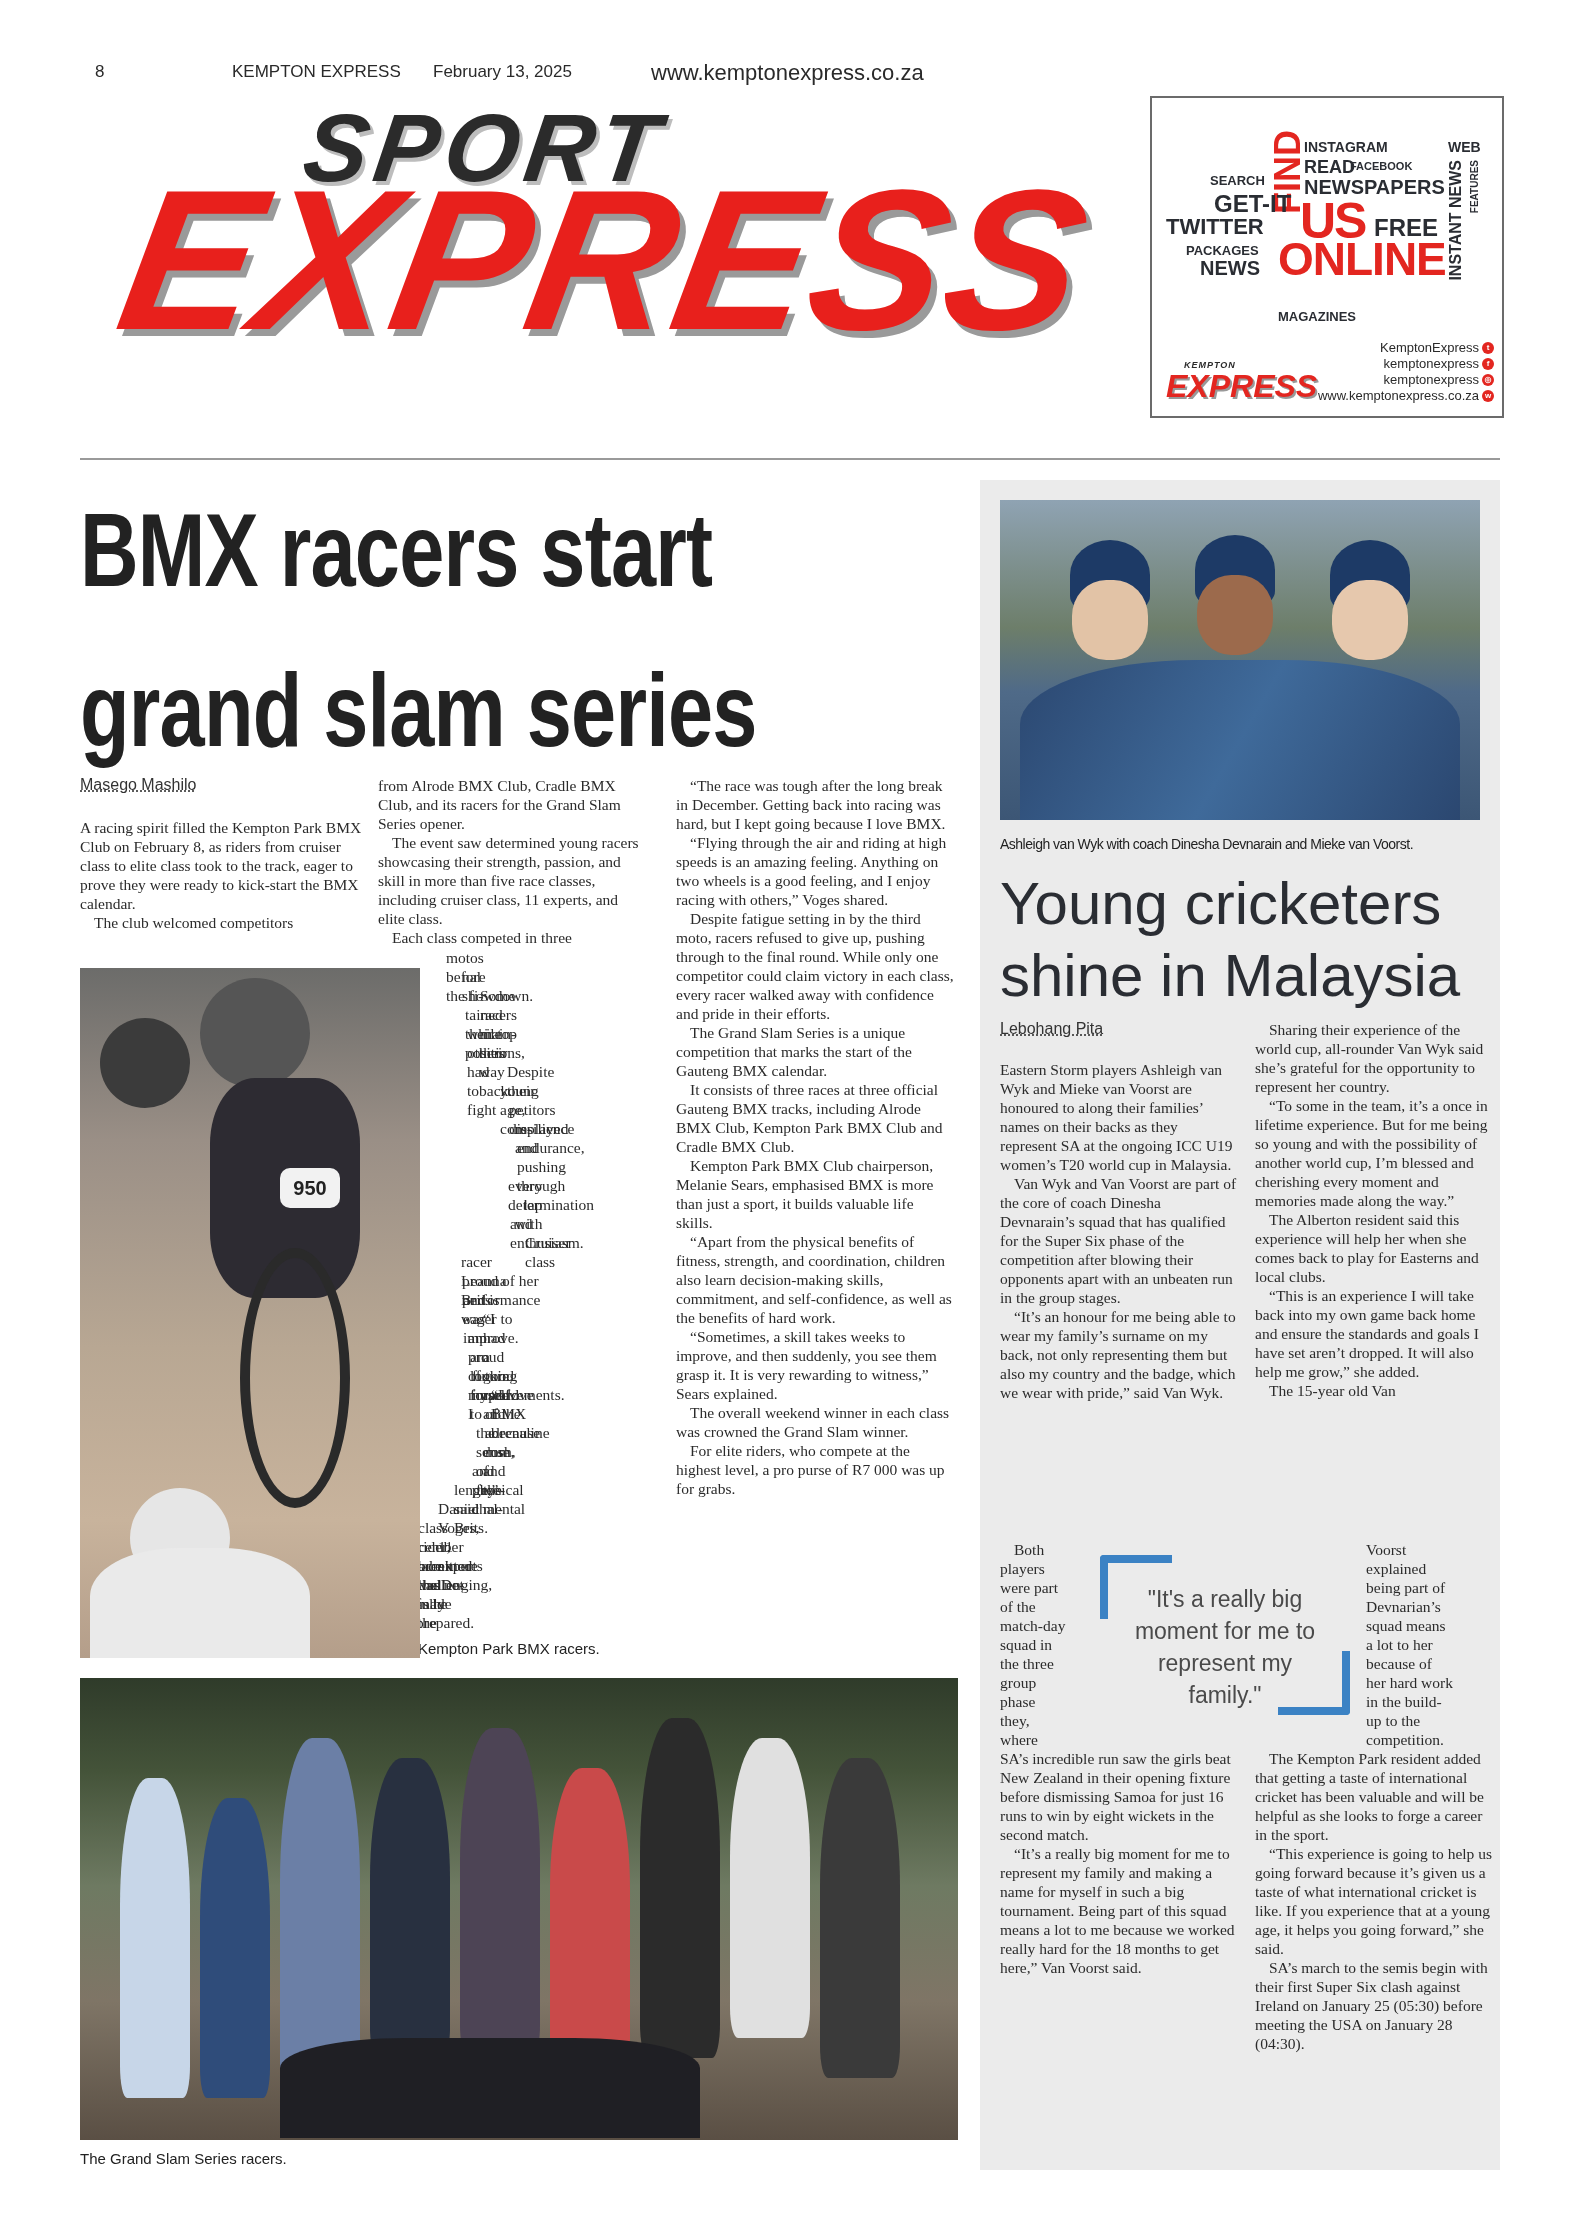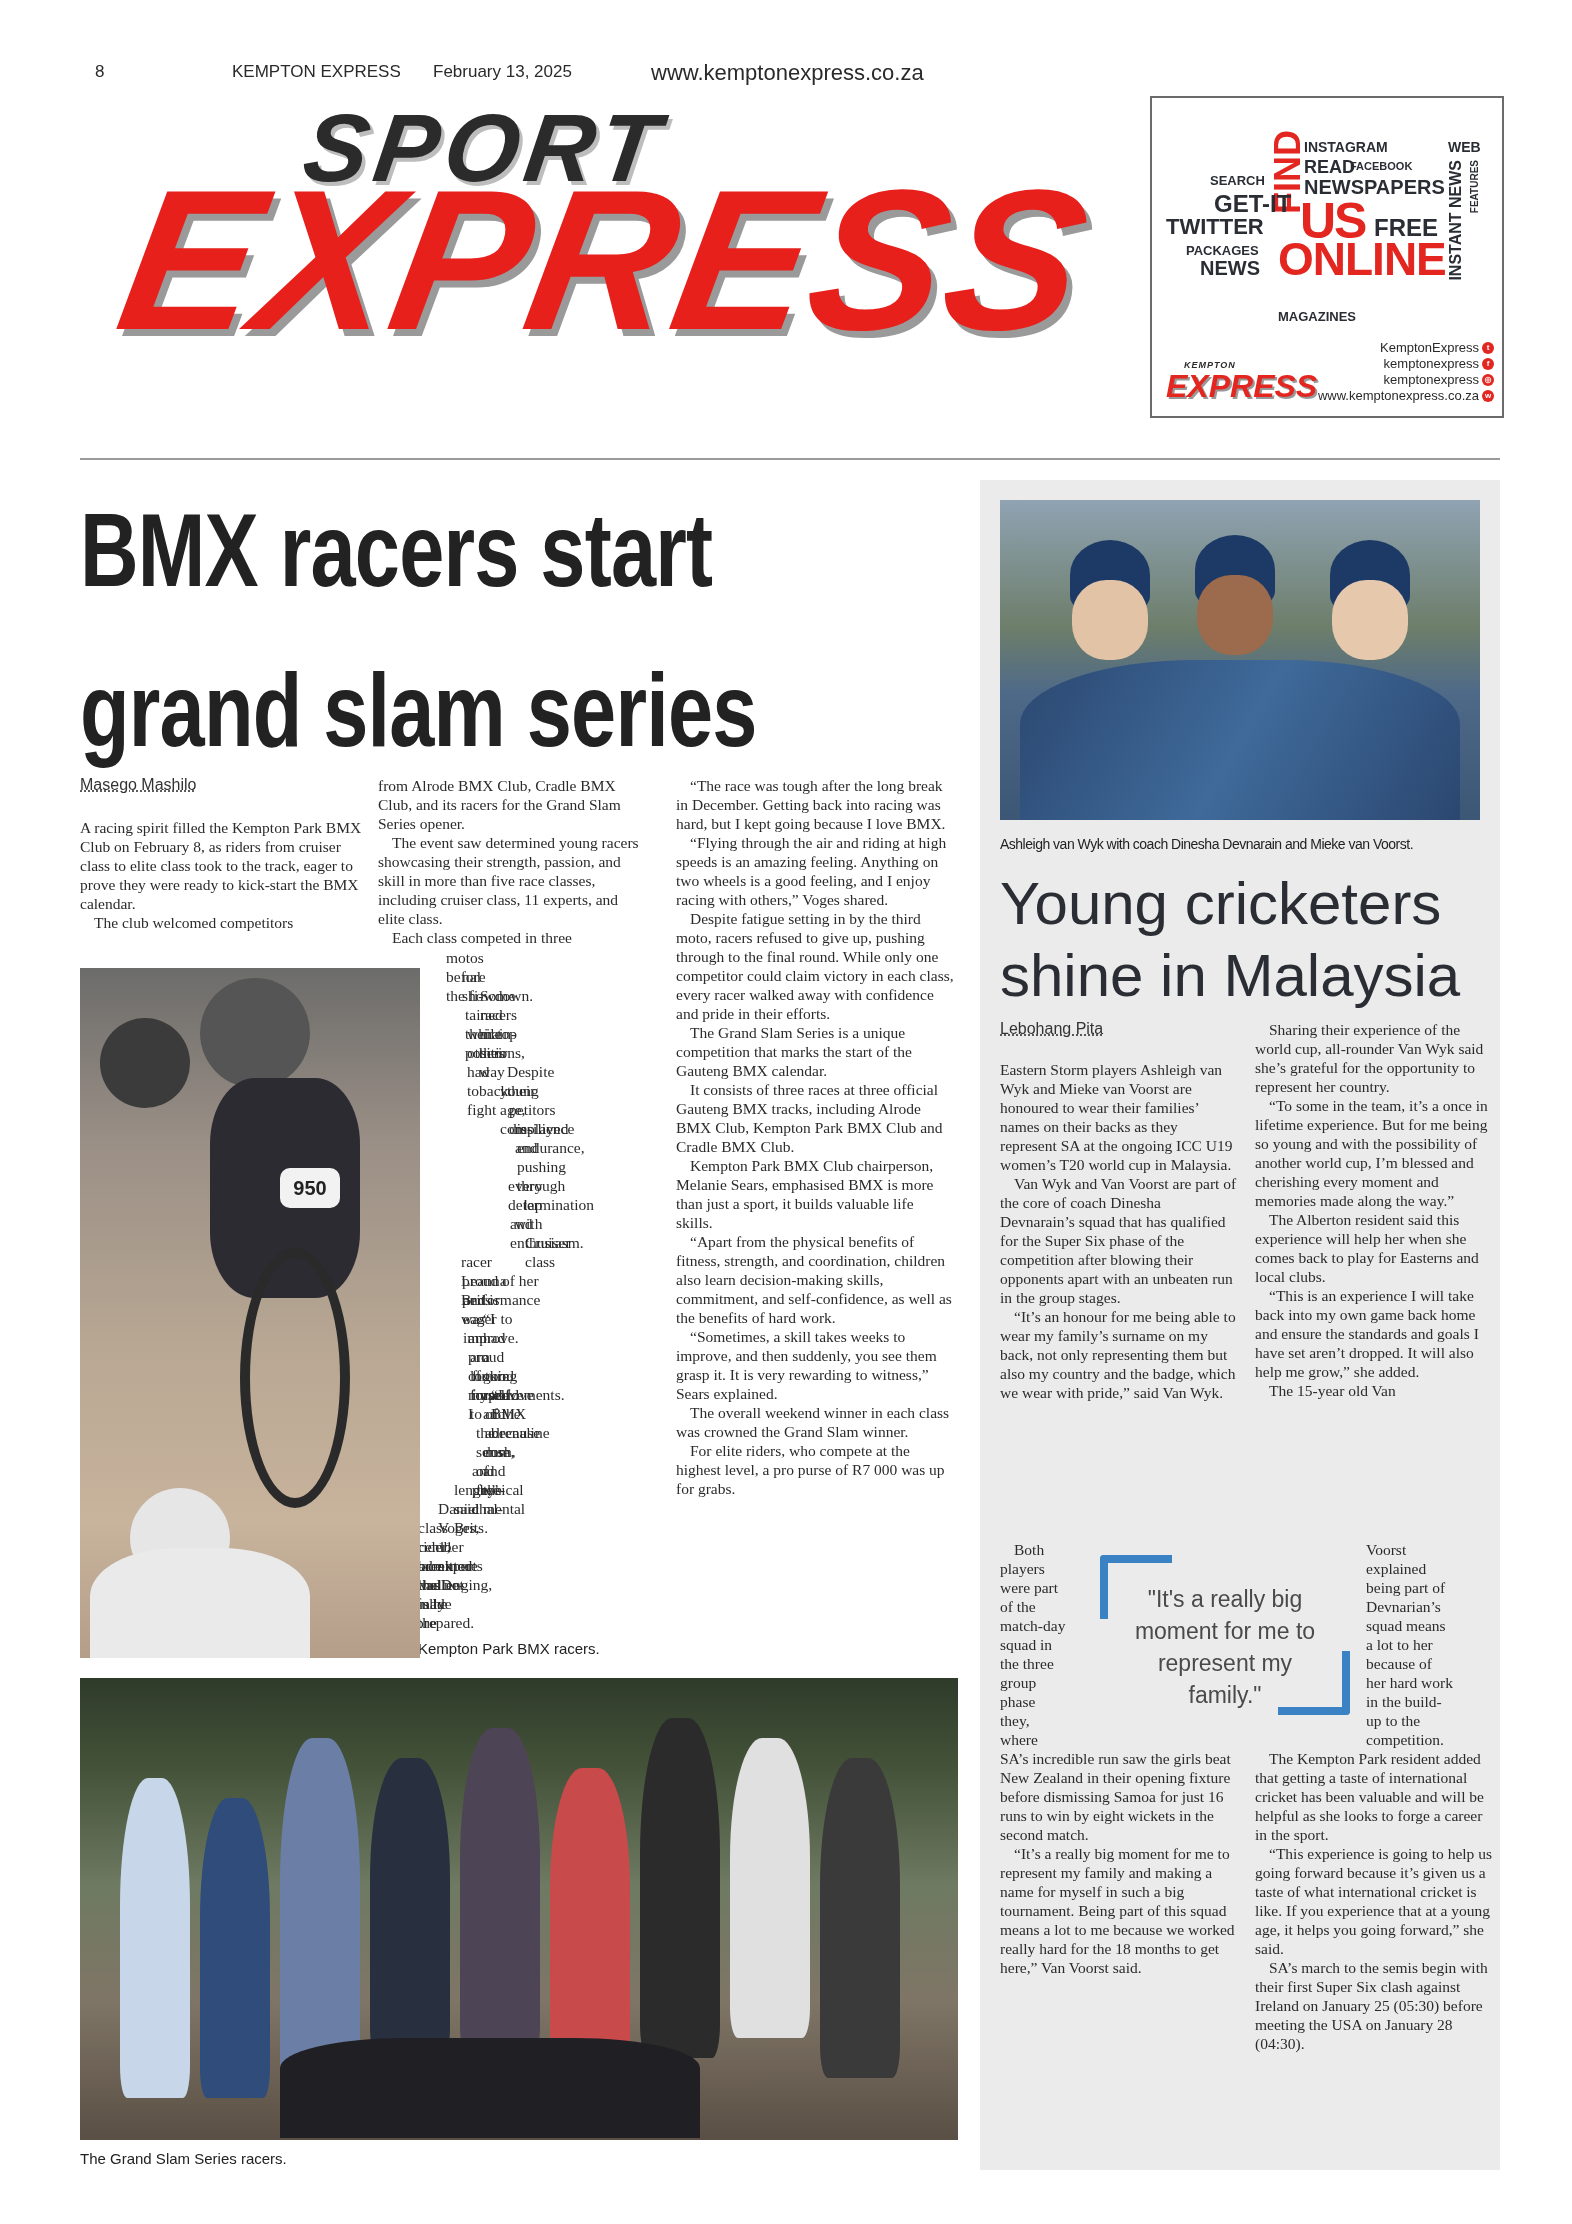--- a/index.html
+++ b/index.html
@@ -222,21 +222,21 @@
 <div class="abs caption" style="left:1000px;top:836px;font-size:14px;letter-spacing:-0.5px;">Ashleigh van Wyk with coach Dinesha Devnarain and Mieke van Voorst.</div>
 
 <div class="abs cricket-headline">
   <div>Young cricketers</div>
   <div>shine in Malaysia</div>
 </div>
 
 <div class="abs byline" style="left:1000px;top:1020px;">Lebohang Pita</div>
 
 <div class="abs col" style="left:1000px;top:1060px;width:238px;">
-  <p class="first">Eastern Storm players Ashleigh van Wyk and Mieke van Voorst are honoured to wear their families’ names on their backs as they represent SA at the ongoing ICC U19 women’s T20 world cup in Malaysia.</p>
+  <p class="first">Eastern Storm players Ashleigh van Wyk and Mieke van Voorst are honoured to along their families’ names on their backs as they represent SA at the ongoing ICC U19 women’s T20 world cup in Malaysia.</p>
   <p>Van Wyk and Van Voorst are part of the core of coach Dinesha Devnarain’s squad that has qualified for the Super Six phase of the competition after blowing their opponents apart with an unbeaten run in the group stages.</p>
   <p>“It’s an honour for me being able to wear my family’s surname on my back, not only representing them but also my country and the badge, which we wear with pride,” said Van Wyk.</p>
 </div>
 
 <div class="abs col" style="left:1000px;top:1540px;width:90px;">
   <div style="text-indent:14px">Both</div>
   <div>players</div>
   <div>were part</div>
   <div>of the</div>
   <div>match-day</div>

